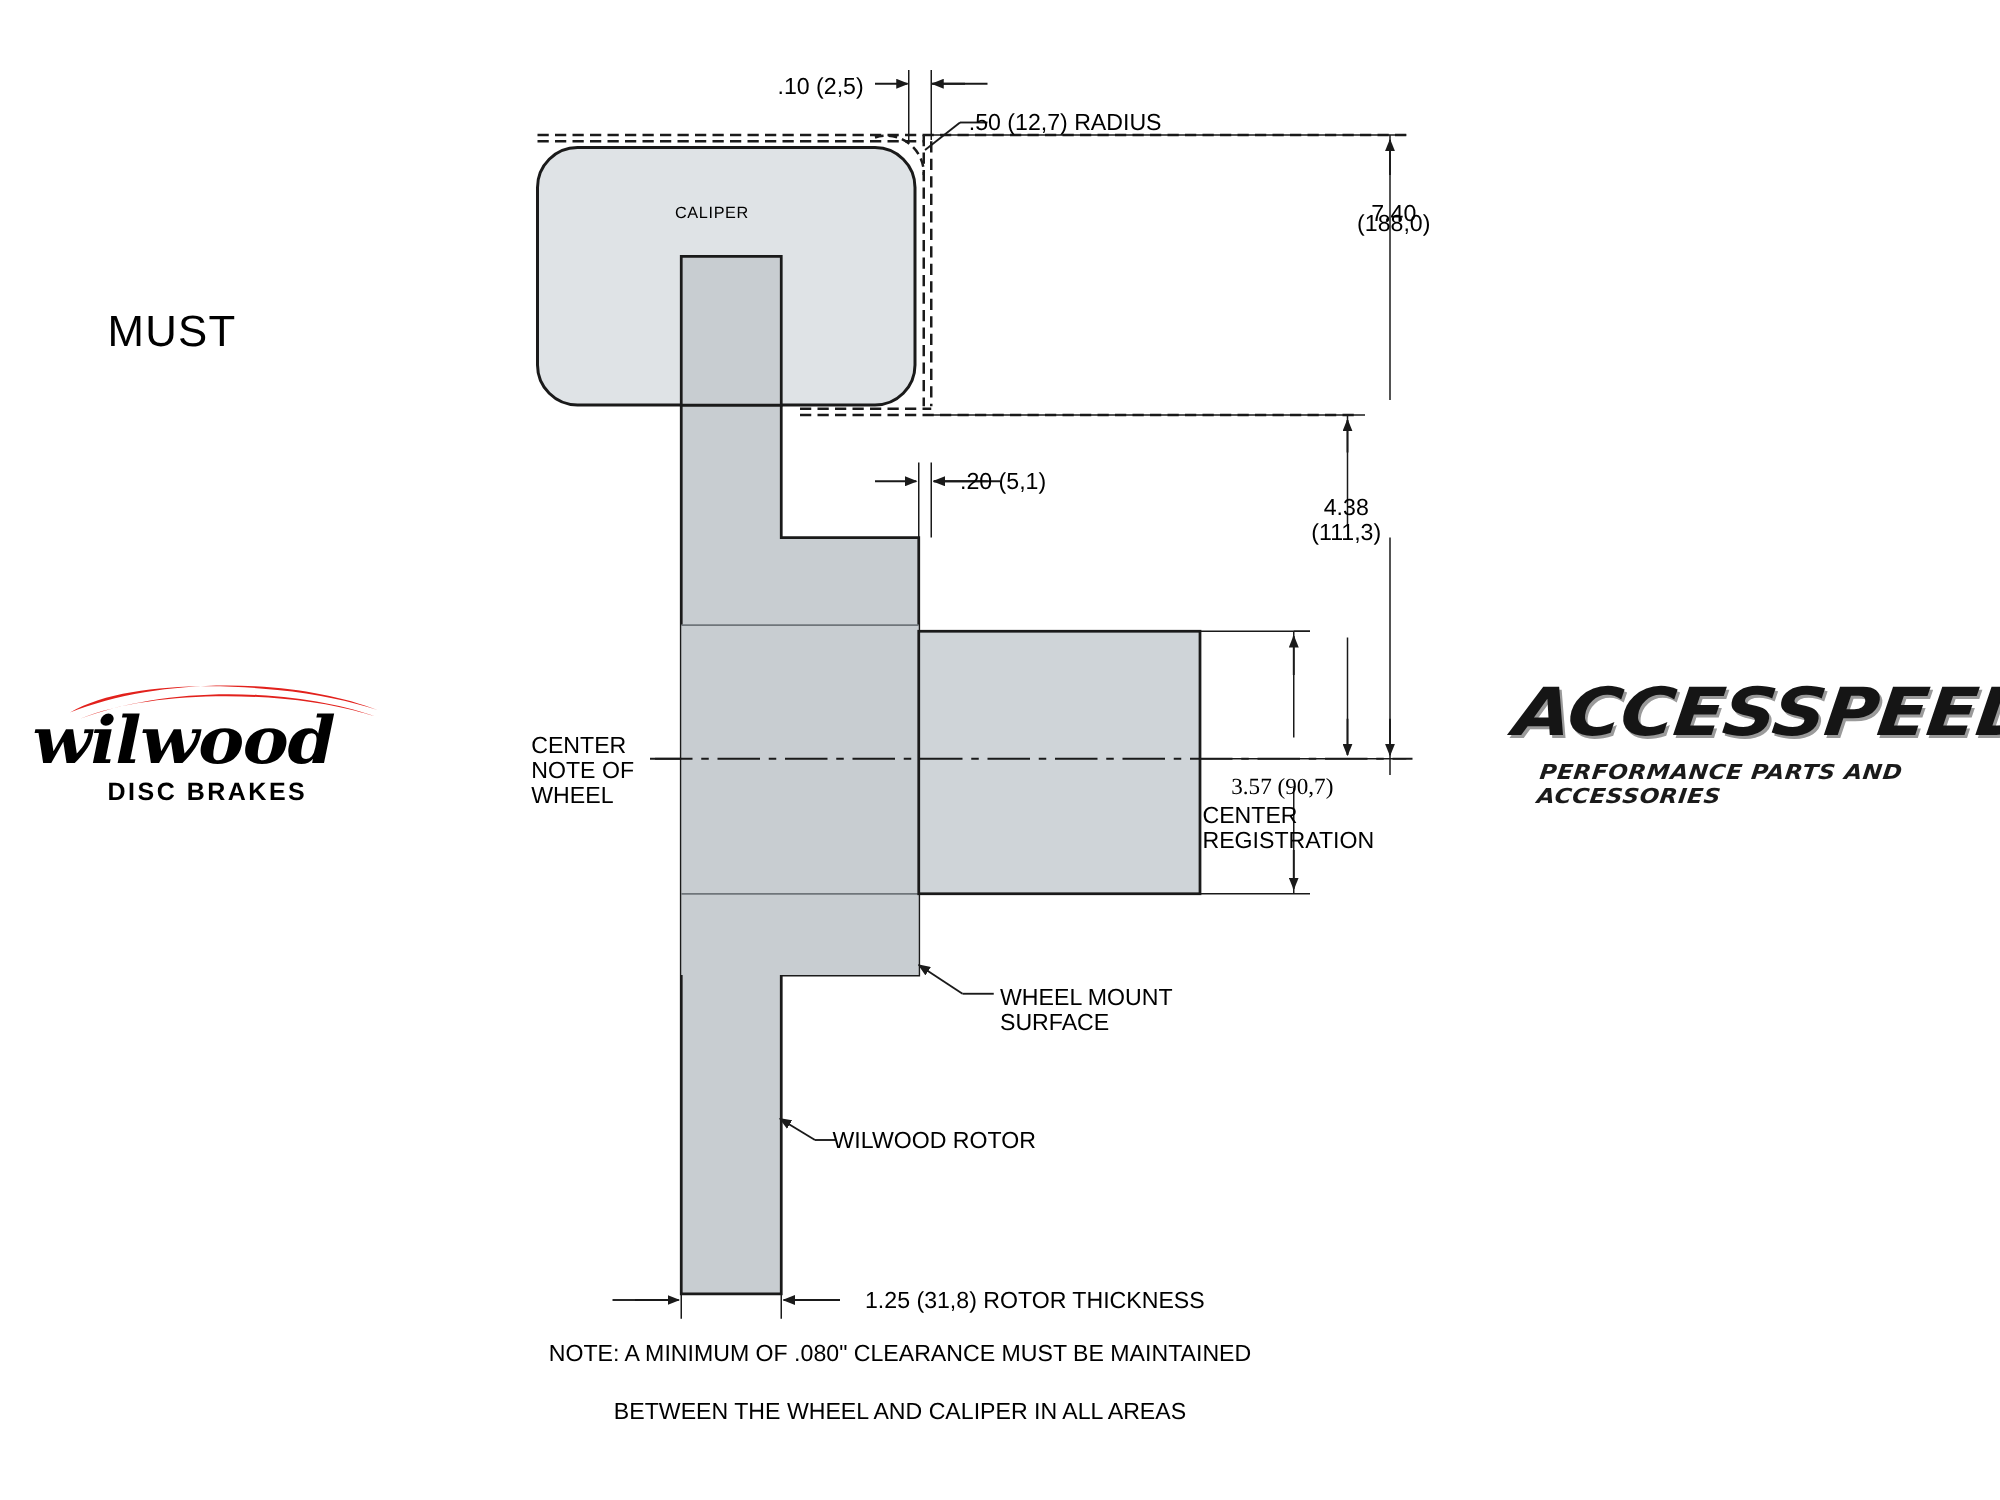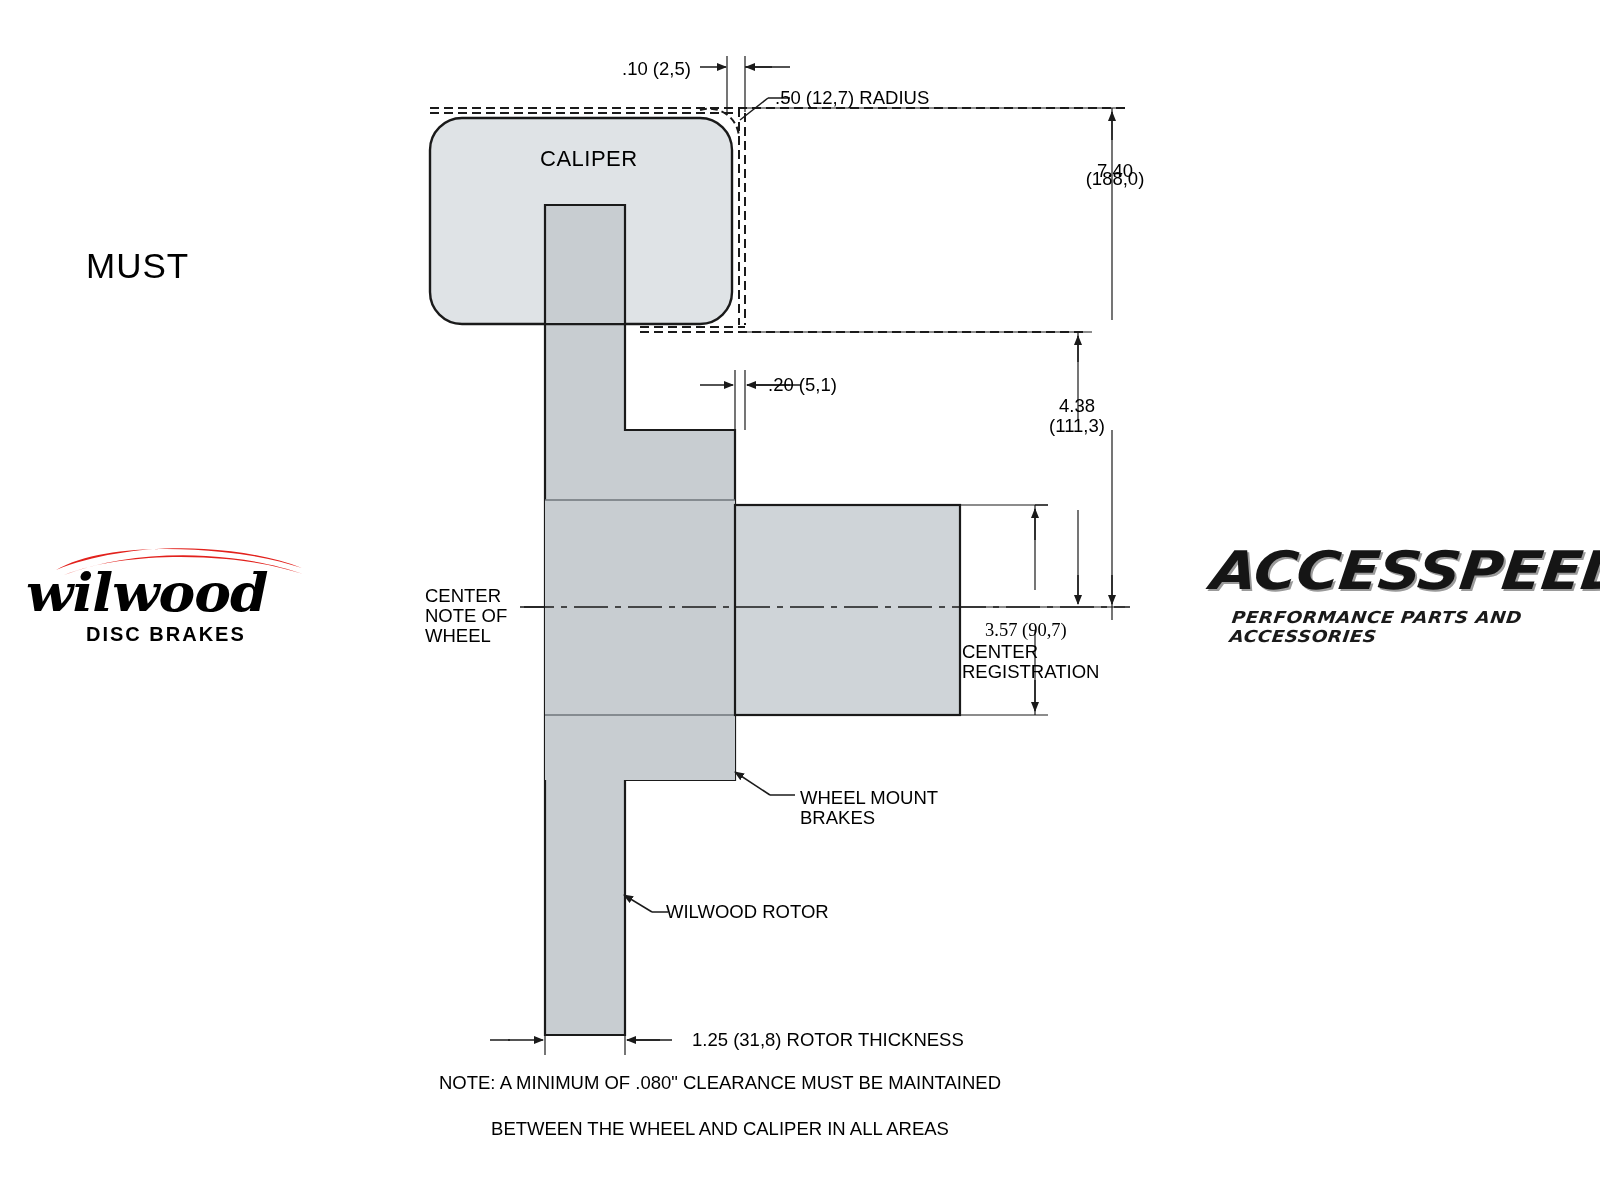--- a/index.html
+++ b/index.html
@@ -37,22 +37,23 @@
   }
   .dim-c {
     font-size: 18.5px;
     text-align: center;
   }
   .note {
     font-size: 18.5px;
     text-align: center;
   }
   .caliper-text {
-    font-size: 22px;
+    font-size: 13px;
     letter-spacing: 0.5px;
+    margin-top: 16px;
   }
   
   #wilwood-logo {
     position: absolute;
     left: 18px;
     top: 530px;
     width: 310px;
     height: 120px;
   }
   #wilwood-logo .ww-word {
@@ -276,21 +277,21 @@
 
   <div class="lbl dim" style="left:425px; top:585px;">CENTER</div>
   <div class="lbl dim" style="left:425px; top:605px;">NOTE OF</div>
   <div class="lbl dim" style="left:425px; top:625px;">WHEEL</div>
 
   <div class="lbl dim" style="left:985px; top:620px;font-family:Liberation Serif, serif;">3.57 (90,7)</div>
   <div class="lbl dim" style="left:962px; top:641px;">CENTER</div>
   <div class="lbl dim" style="left:962px; top:661px;">REGISTRATION</div>
 
   <div class="lbl dim" style="left:800px; top:787px;">WHEEL MOUNT</div>
-  <div class="lbl dim" style="left:800px; top:807px;">BRAKES</div>
+  <div class="lbl dim" style="left:800px; top:807px;">SURFACE</div>
 
   <div class="lbl dim" style="left:666px; top:901px;">WILWOOD ROTOR</div>
 
   <div class="lbl dim" style="left:658px; top:1029px;margin-left:34px;">1.25 (31,8) ROTOR THICKNESS</div>
 
   <div class="lbl note" style="left:350px; top:1072px; width:740px;">NOTE: A MINIMUM OF .080" CLEARANCE MUST BE MAINTAINED</div>
   <div class="lbl note" style="left:350px; top:1094px; width:740px;margin-top:24px;">BETWEEN THE WHEEL AND CALIPER IN ALL AREAS</div>
 
   <div id="wilwood-logo">
     <svg class="ww-swoosh" viewBox="0 0 250 34">

